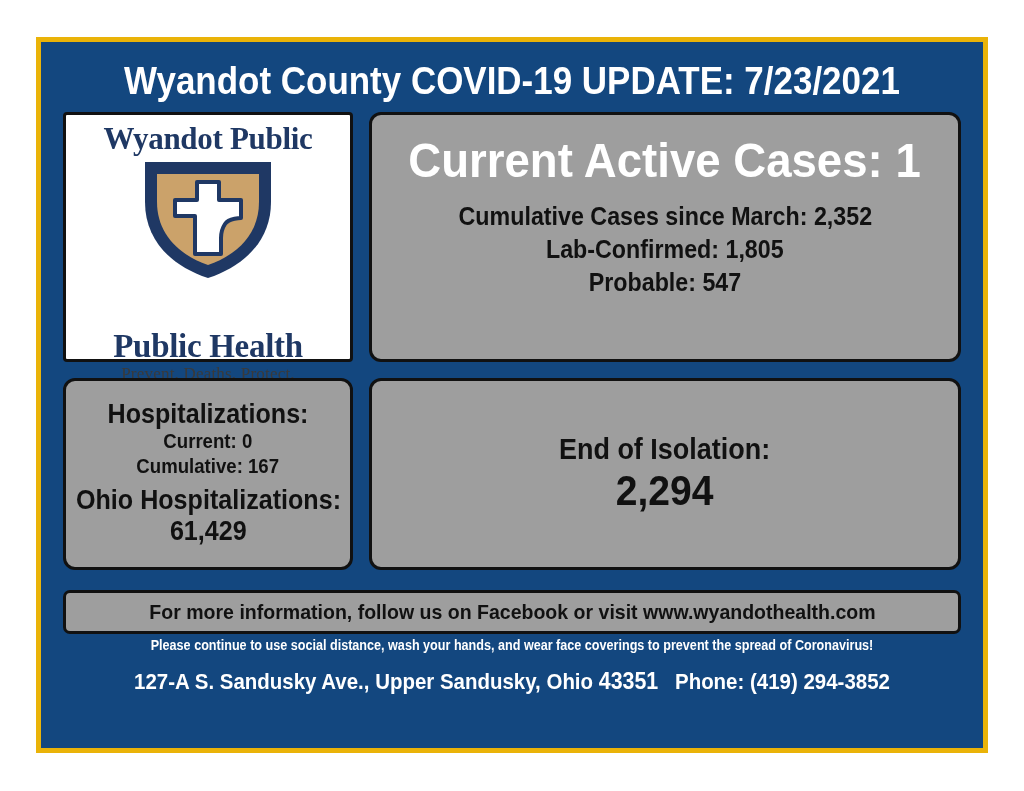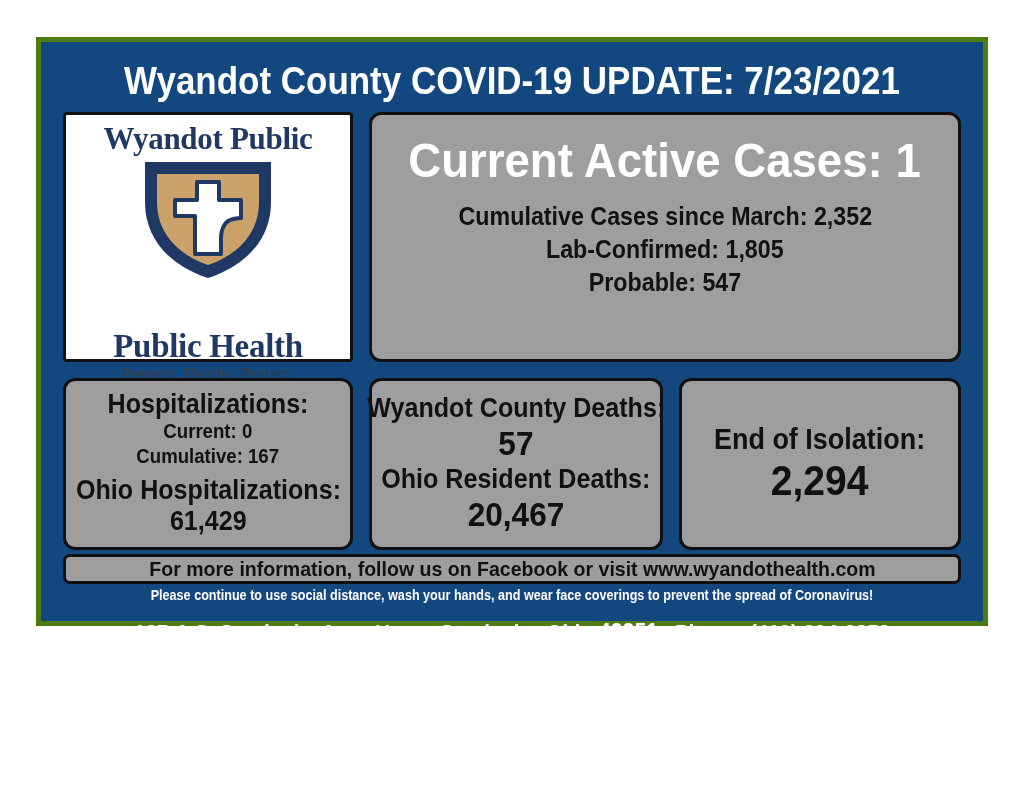--- a/index.html
+++ b/index.html
@@ -12,22 +12,22 @@
     height: 791px;
     font-family: "Liberation Sans", sans-serif;
     overflow: hidden;
   }
 
   #poster {
     position: absolute;
     left: 36px;
     top: 37px;
     width: 952px;
-    height: 589px;
-    background: #4d7c0f;
+    height: 716px;
+    background: #eab308;
     padding: 5px;
     box-sizing: border-box;
   }
 
   #board {
     width: 100%;
     height: 100%;
     background: #13477f;
     box-sizing: border-box;
     padding: 10px 22px 8px 22px;
@@ -204,21 +204,21 @@
     font-size: 42px;
     line-height: 1.15;
     text-align: center;
     transform: scaleX(0.93);
     white-space: nowrap;
   }
   .gap-sm { height: 6px; }
 
   
   .infobar {
-    margin-top: 4px;
+    margin-top: 20px;
     height: 44px;
     background: #9e9e9e;
     border: 3px solid #111111;
     border-radius: 7px;
     display: flex;
     align-items: center;
     justify-content: center;
     box-sizing: border-box;
     text-align: center;
   }
@@ -294,26 +294,20 @@
 
       <div class="panel card-hosp">
         <div class="big-head">Hospitalizations:</div>
         <div class="sub-line">Current:  0</div>
         <div class="sub-line">Cumulative:  167</div>
         <div class="gap-sm"></div>
         <div class="big-head">Ohio Hospitalizations:</div>
         <div class="med-num">61,429</div>
       </div>
 
-      <div class="panel card-deaths">
-        <div class="big-head">Wyandot County Deaths:</div>
-        <div class="big-num">57</div>
-        <div class="big-head">Ohio Resident Deaths:</div>
-        <div class="big-num">20,467</div>
-      </div>
 
       <div class="panel card-iso">
         <div class="iso-head">End of Isolation:</div>
         <div class="iso-num">2,294</div>
       </div>
 
     </div>
 
     <div class="infobar">
       <div class="infobar-text">For more information, follow us on Facebook or visit www.wyandothealth.com</div>

